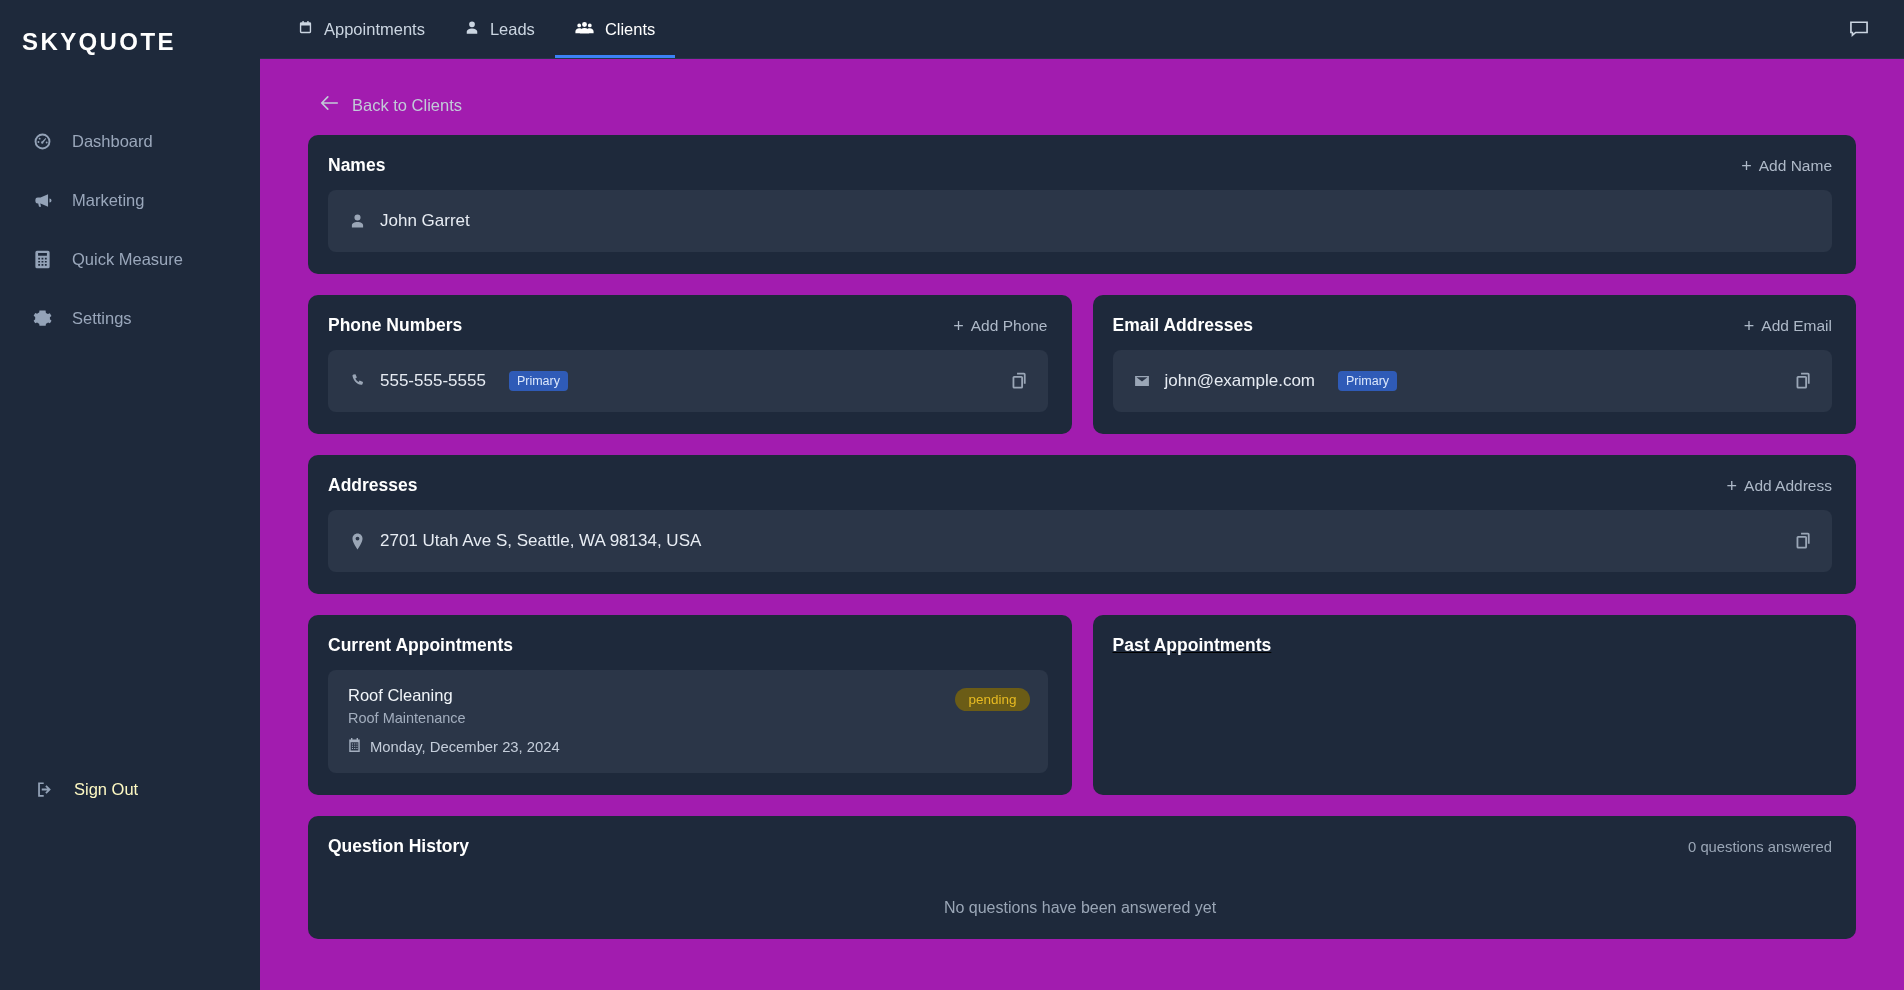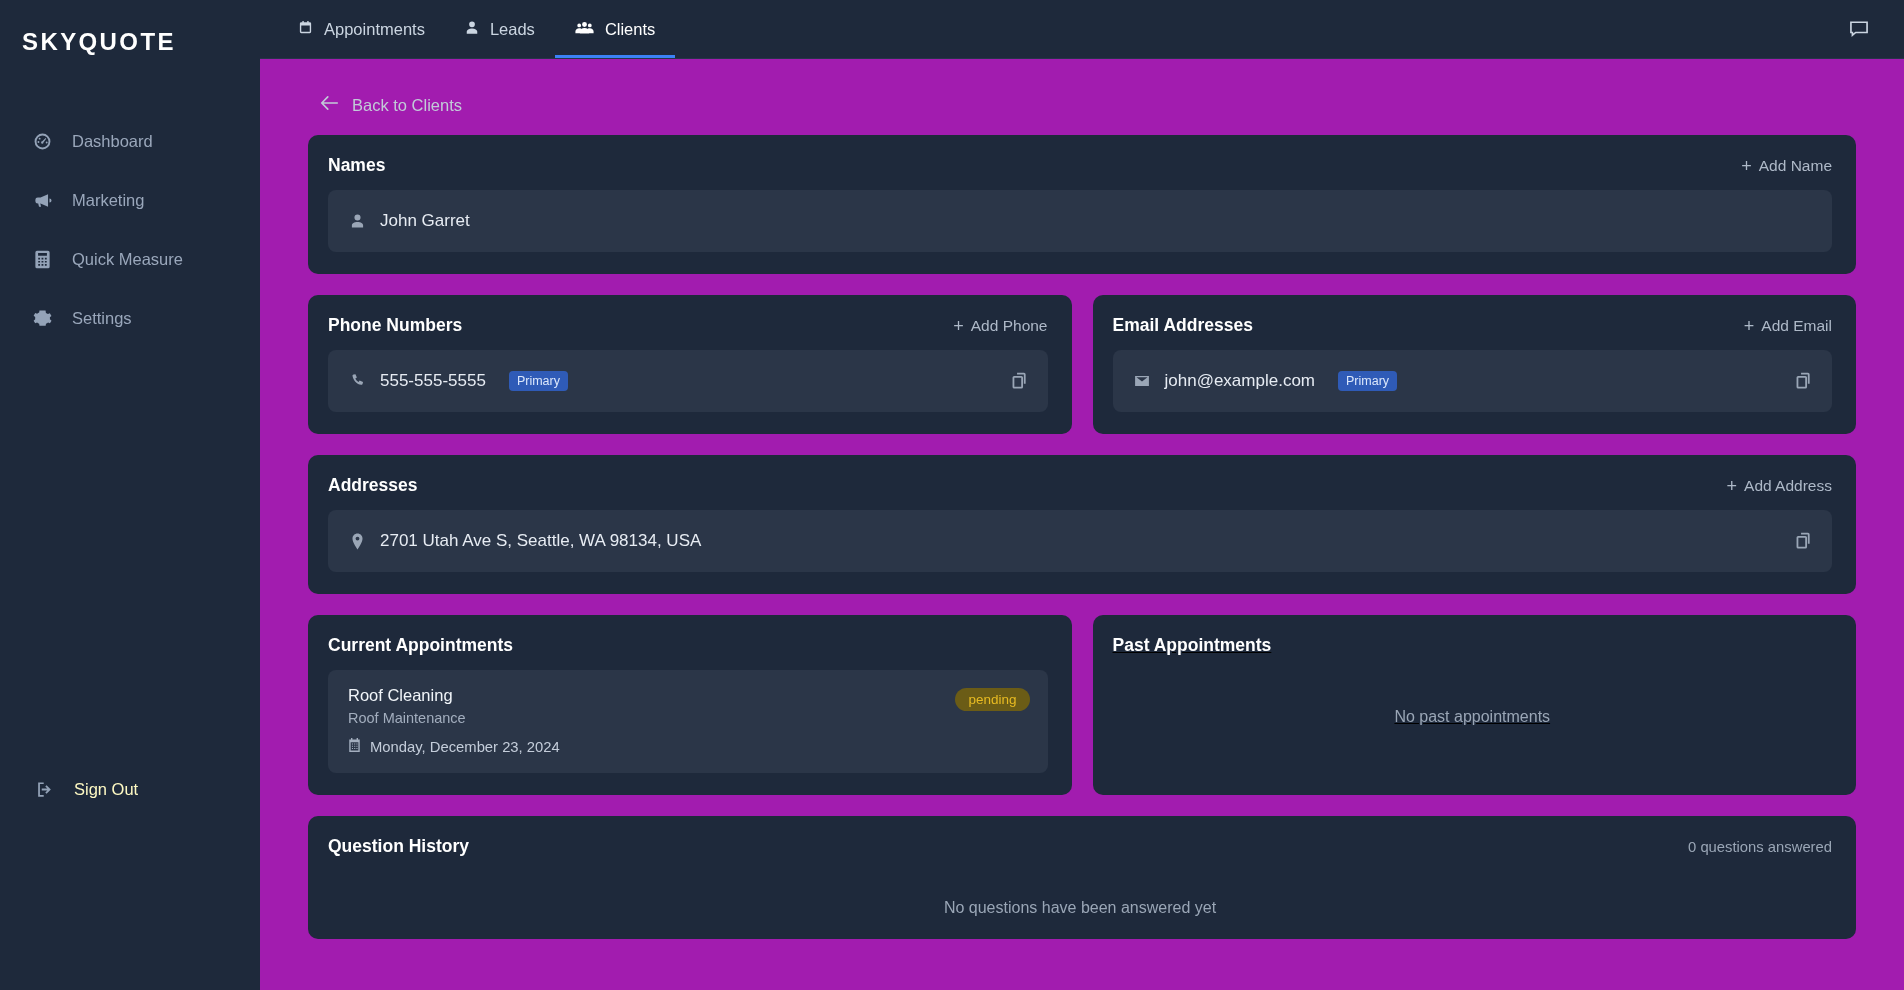--- a/index.html
+++ b/index.html
@@ -377,21 +377,20 @@
               <span>Monday, December 23, 2024</span>
             </div>
             <div class="status-badge">pending</div>
           </div>
         </section>
 
         <section class="card past-card">
           <div class="card-head">
             <div class="card-title">Past Appointments</div>
           </div>
-          <div class="empty-msg">No past appointments</div>
         </section>
 
       </div>
 
       
       <section class="card">
         <div class="card-head">
           <div class="card-title">Question History</div>
           <div class="qh-count">0 questions answered</div>
         </div>

